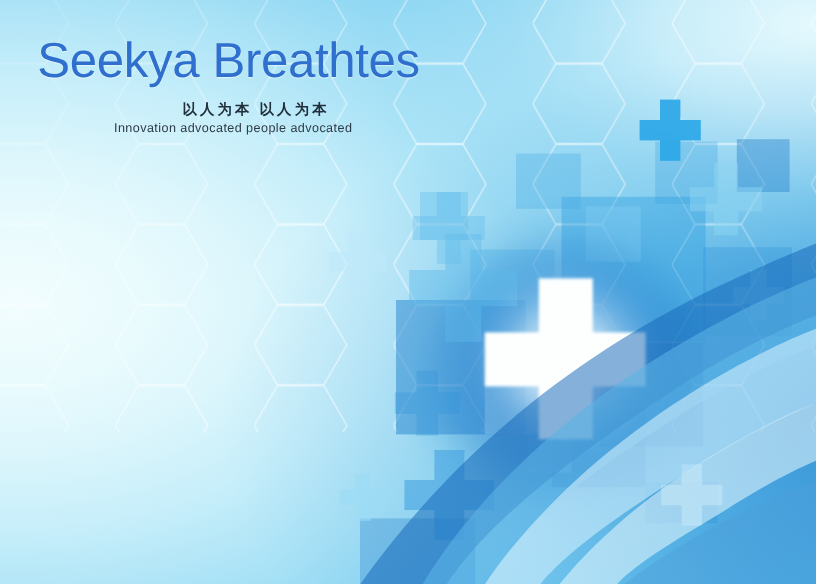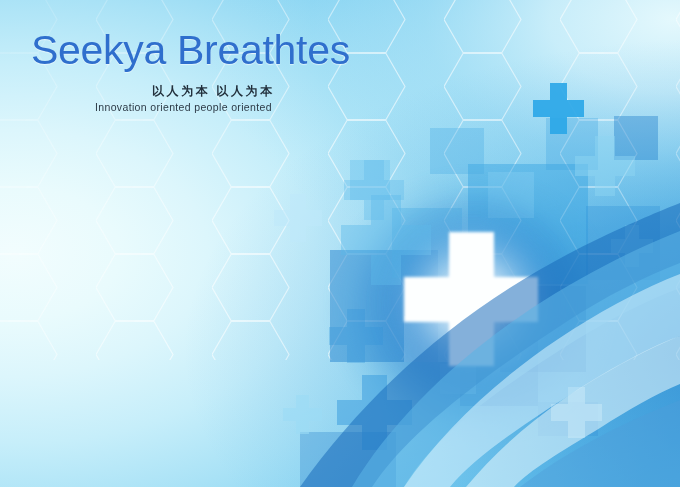--- a/index.html
+++ b/index.html
@@ -227,16 +227,16 @@
                C650,348 616,366 584,386 C520,426 474,458 450,487 Z" fill="#cdeefb" fill-opacity="0.62"></path>
       <path d="M466,487 C508,436 564,394 628,360 C650,348 668,340 680,336 L680,384
                C656,394 628,410 600,428 C560,452 530,470 514,487 Z" fill="#eaf9fe" fill-opacity="0.55"></path>
       <path d="M520,487 C560,456 614,426 680,400 L680,487 Z" fill="#4e9ed8" fill-opacity="0.42"></path>
     </svg>
   </div>
 
   <div id="text-block">
     <div id="title">Seekya Breathtes</div>
     <div id="subtitle-cn">以人为本 以人为本</div>
-    <div id="subtitle-en">Innovation oriented people oriented</div>
+    <div id="subtitle-en">Innovation advocated people advocated</div>
   </div>
 
 </div>
 
 </body></html>

